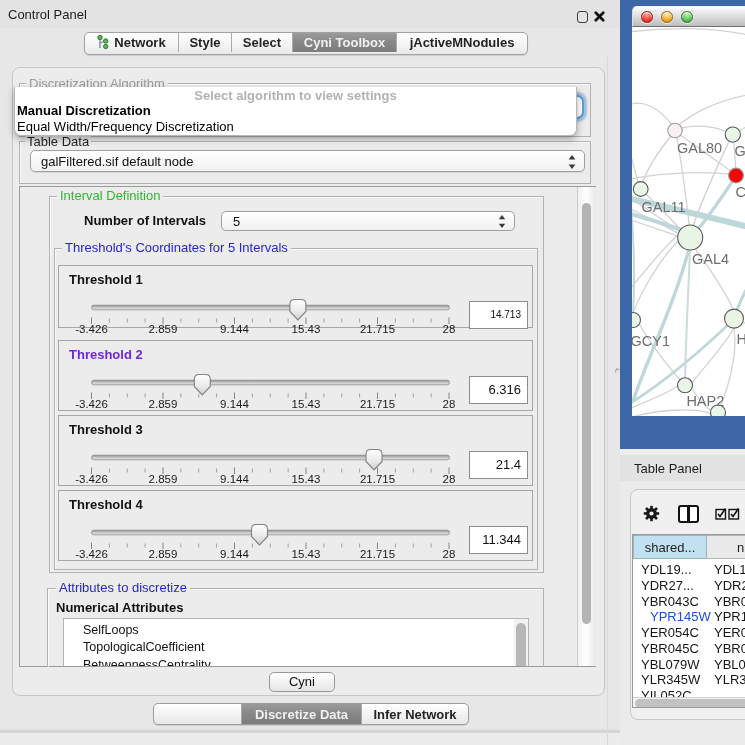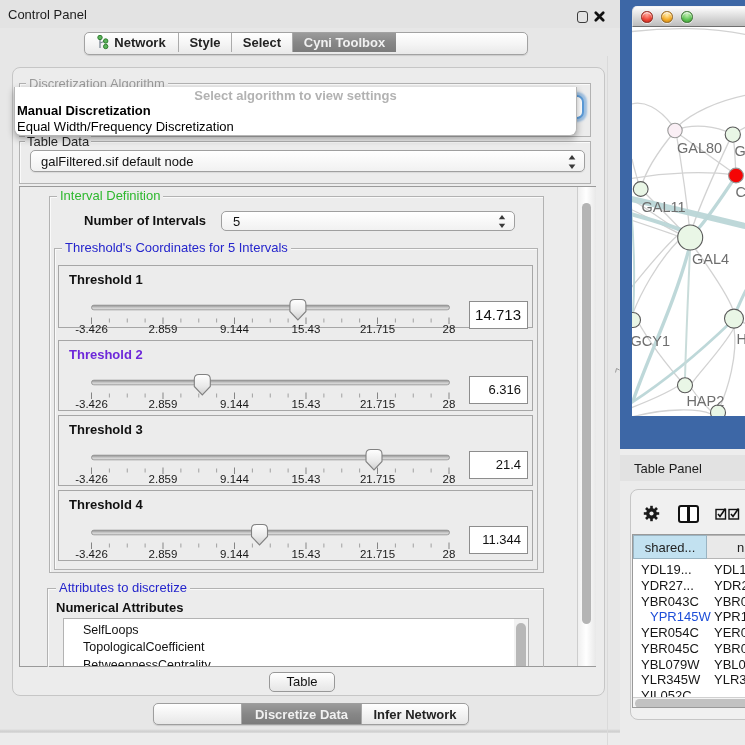--- a/index.html
+++ b/index.html
@@ -21,20 +21,21 @@
 <div style="width:93px;height:19px;box-sizing:border-box;display:flex;align-items:center;justify-content:center;font-size:13px;font-weight:bold;color:#232323;border-radius:4px 0 0 4px;"><svg width="12" height="15" viewBox="0 0 12 15" style="margin-right:5px;margin-top:-1px;">
 <line x1="3" y1="3" x2="3" y2="13" stroke="#7b8794" stroke-width="1.3"></line>
 <line x1="3" y1="8" x2="8.5" y2="6" stroke="#7b8794" stroke-width="1.3"></line>
 <circle cx="3" cy="2.5" r="2.2" fill="#5cb35c" stroke="#2f7d2f" stroke-width="1"></circle>
 <circle cx="8.7" cy="6" r="2.2" fill="#5cb35c" stroke="#2f7d2f" stroke-width="1"></circle>
 <circle cx="8.7" cy="11.5" r="2.2" fill="#5cb35c" stroke="#2f7d2f" stroke-width="1"></circle>
       </svg>Network</div>
 <div style="width:53px;height:19px;box-sizing:border-box;display:flex;align-items:center;justify-content:center;font-size:13px;font-weight:bold;border-left:1px solid #ababab;color:#232323;">Style</div>
 <div style="width:61px;height:19px;box-sizing:border-box;display:flex;align-items:center;justify-content:center;font-size:13px;font-weight:bold;border-left:1px solid #ababab;color:#232323;">Select</div>
 <div style="width:104px;height:19px;box-sizing:border-box;display:flex;align-items:center;justify-content:center;font-size:13px;font-weight:bold;border-left:1px solid #ababab;background:linear-gradient(180deg,#9b9b9b,#878787 50%,#7c7c7c);color:#f1f1f1;">Cyni Toolbox</div>
+<div style="width:131px;height:19px;box-sizing:border-box;display:flex;align-items:center;justify-content:center;font-size:13px;font-weight:bold;border-left:1px solid #ababab;color:#232323;border-radius:0 4px 4px 0;">jActiveMNodules</div>
 </div>
 <div class="abs" style="left:12px;top:67px;width:593px;height:629px;background:#ececec;border:1px solid #c6c6c6;border-radius:8px;box-sizing:border-box;"></div>
 <div class="grp" style="left:19px;top:83px;width:570px;height:52px;"></div>
 <div class="abs" style="left:26px;top:76px;font-size:13px;color:#9a9a9a;background:#ececec;padding:0 3px;">Discretization Algorithm</div>
 <div class="abs" style="left:300px;top:95px;width:284px;height:24px;box-sizing:border-box;background:#fff;border:2px solid #5b9bd8;border-radius:7px;box-shadow:0 0 2px 2.5px rgba(95,155,215,.55);"></div>
 <div class="grp" style="left:19px;top:141px;width:570px;height:41px;"></div>
 <div class="abs" style="left:25px;top:134px;font-size:13px;color:#262626;background:#ececec;padding:0 2px;">Table Data</div>
 <div class="abs" style="left:30px;top:150px;width:555px;height:22px;box-sizing:border-box;background:linear-gradient(180deg,#ffffff,#f1f1f1);border:1px solid #9f9f9f;border-radius:5px;box-shadow:0 1px 1px rgba(0,0,0,.08);">
 <div style="position:absolute;left:10px;top:3px;font-size:13px;color:#111;">galFiltered.sif default node</div>
 <svg style="position:absolute;right:8px;top:4px;" width="8" height="14" viewBox="0 0 8 14">
@@ -95,21 +96,21 @@
       <line x1="372.12" y1="52.5" x2="372.12" y2="56.5" stroke="#979797" stroke-width="0.9"></line>
       <line x1="390.00" y1="51.5" x2="390.00" y2="58" stroke="#858585" stroke-width="1"></line>
       <text x="32.5" y="67" font-size="11.5" text-anchor="middle" fill="#1a1a1a" font-family="Liberation Sans">-3.426</text>
       <text x="104.0" y="67" font-size="11.5" text-anchor="middle" fill="#1a1a1a" font-family="Liberation Sans">2.859</text>
       <text x="175.5" y="67" font-size="11.5" text-anchor="middle" fill="#1a1a1a" font-family="Liberation Sans">9.144</text>
       <text x="247.0" y="67" font-size="11.5" text-anchor="middle" fill="#1a1a1a" font-family="Liberation Sans">15.43</text>
       <text x="318.5" y="67" font-size="11.5" text-anchor="middle" fill="#1a1a1a" font-family="Liberation Sans">21.715</text>
       <text x="390.0" y="67" font-size="11.5" text-anchor="middle" fill="#1a1a1a" font-family="Liberation Sans">28</text>
       <path d="M 230.9 38.2 q 0 -4.7 4.7 -4.7 l 6.6 0 q 4.7 0 4.7 4.7 l 0 7.3 L 238.9 54 L 230.9 45.5 Z" fill="url(#th)" stroke="#818181" stroke-width="1.1"></path>
     </svg>
-<div class="abs" style="left:410px;top:35px;width:59px;height:28px;box-sizing:border-box;background:#fff;border:1px solid #8d8d8d;font-size:15px;color:#111;text-align:right;line-height:26px;padding-right:6px;box-sizing:border-box;"><span style="position:relative;right:0">14.713</span></div>
+<div class="abs" style="left:410px;top:35px;width:59px;height:28px;box-sizing:border-box;background:#fff;border:1px solid #8d8d8d;font-size:10px;color:#111;text-align:right;line-height:26px;padding-right:6px;box-sizing:border-box;"><span style="position:relative;right:0">14.713</span></div>
 </div>
 <div class="abs" style="left:58px;top:340px;width:475px;height:71px;box-sizing:border-box;border:1px solid #a6a6a6;">
 <div class="abs" style="left:10px;top:6px;font-size:13px;font-weight:bold;color:#6d28d9;">Threshold 2</div>
 <svg class="abs" style="left:0;top:0;" width="475" height="71" viewBox="0 0 475 71">
       <defs>
         <linearGradient id="tg" x1="0" y1="0" x2="0" y2="1">
           <stop offset="0" stop-color="#8e8e8e"></stop>
           <stop offset="0.5" stop-color="#c6c6c6"></stop>
           <stop offset="1" stop-color="#e8e8e8"></stop>
         </linearGradient>
@@ -246,21 +247,21 @@
 <div class="abs" style="left:410px;top:35px;width:59px;height:28px;box-sizing:border-box;background:#fff;border:1px solid #8d8d8d;font-size:13px;color:#111;text-align:right;line-height:26px;padding-right:6px;box-sizing:border-box;"><span style="position:relative;right:0">11.344</span></div>
 </div>
 <div class="grp" style="left:47px;top:588px;width:495px;height:78px;border-bottom:none;"></div>
 <div class="gtitle" style="left:56px;top:580px;color:#2525cc;">Attributes to discretize</div>
 <div class="abs" style="left:56px;top:600px;font-size:13px;font-weight:bold;color:#111;">Numerical Attributes</div>
 <div class="abs" style="left:63px;top:618px;width:466px;height:48px;box-sizing:border-box;background:#fff;border:1px solid #b3b3b3;border-bottom:none;overflow:hidden;">
 <div style="position:absolute;left:19px;top:3px;font-size:12.5px;color:#111;line-height:17.3px;">SelfLoops<br>TopologicalCoefficient<br>BetweennessCentrality</div>
 <div style="position:absolute;right:0;top:0;width:14px;height:48px;background:#f2f2f2;"></div>
 <div style="position:absolute;right:2px;top:4px;width:10px;height:60px;background:#b7b7b7;border-radius:5px;"></div>
 </div>
-<div class="abs" style="left:269px;top:672px;width:66px;height:20px;box-sizing:border-box;background:linear-gradient(180deg,#ffffff,#efefef 60%,#e6e6e6);border:1px solid #989898;border-radius:5px;font-size:13px;color:#111;text-align:center;line-height:18px;">Table</div>
+<div class="abs" style="left:269px;top:672px;width:66px;height:20px;box-sizing:border-box;background:linear-gradient(180deg,#ffffff,#efefef 60%,#e6e6e6);border:1px solid #989898;border-radius:5px;font-size:13px;color:#111;text-align:center;line-height:18px;">Cyni</div>
 <div class="abs" style="left:153px;top:703px;width:314px;height:20px;border:1px solid #9e9e9e;border-radius:5px;
 background:linear-gradient(180deg,#ffffff,#f2f2f2 55%,#e7e7e7);box-shadow:0 1px 1px rgba(0,0,0,.12);display:flex;">
 <div style="width:87px;height:20px;box-sizing:border-box;display:flex;align-items:center;justify-content:center;font-size:13px;font-weight:bold;color:#232323;border-radius:4px 0 0 4px;margin-top:28px;">Impute Data</div>
 <div style="width:120px;height:20px;box-sizing:border-box;display:flex;align-items:center;justify-content:center;font-size:13px;font-weight:bold;border-left:1px solid #a8a8a8;background:linear-gradient(180deg,#9b9b9b,#878787 50%,#7c7c7c);color:#f1f1f1;">Discretize Data</div>
 <div style="width:107px;height:20px;box-sizing:border-box;display:flex;align-items:center;justify-content:center;font-size:13px;font-weight:bold;border-left:1px solid #a8a8a8;color:#232323;border-radius:0 4px 4px 0;">Infer Network</div>
 </div>
 <div class="abs" style="left:14px;top:87px;width:563px;height:49px;box-sizing:border-box;background:#fff;border:1px solid #b7b7b7;border-top:none;border-radius:0 0 7px 7px;box-shadow:0 3px 7px rgba(0,0,0,.33);z-index:50;">
 <div style="position:absolute;left:0;top:1px;width:100%;text-align:center;font-size:13px;font-weight:bold;color:#b2b2b2;">Select algorithm to view settings</div>
 <div style="position:absolute;left:2px;top:16px;font-size:13px;font-weight:bold;color:#000;">Manual Discretization</div>
 <div style="position:absolute;left:2px;top:32px;font-size:13px;color:#000;text-align:right;">Equal Width/Frequency Discretization</div>

